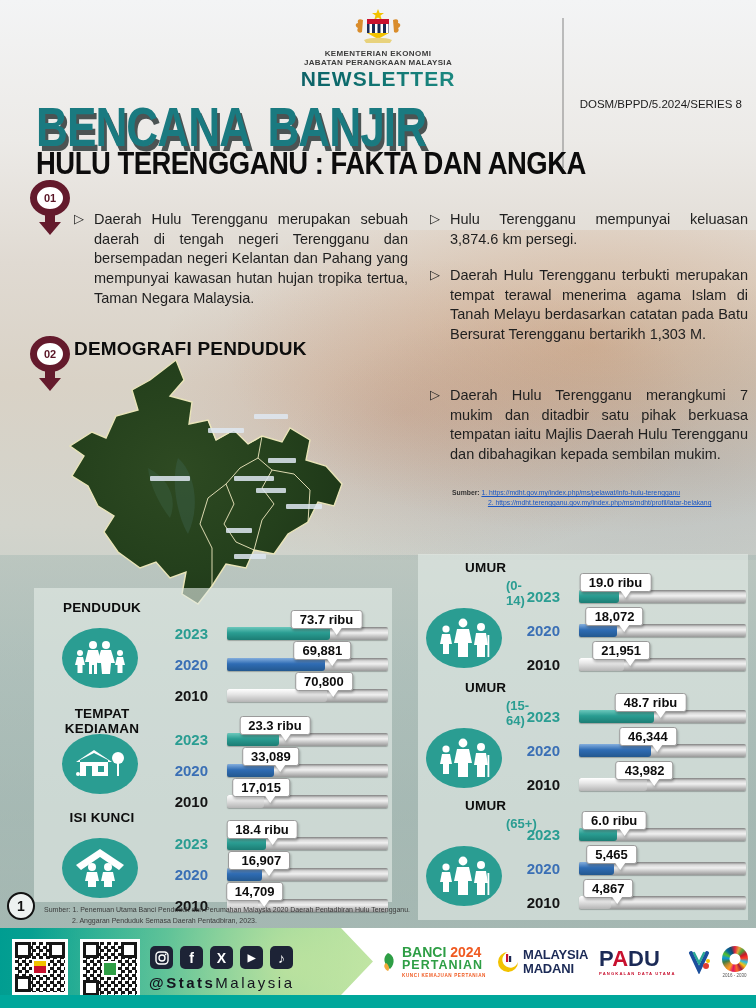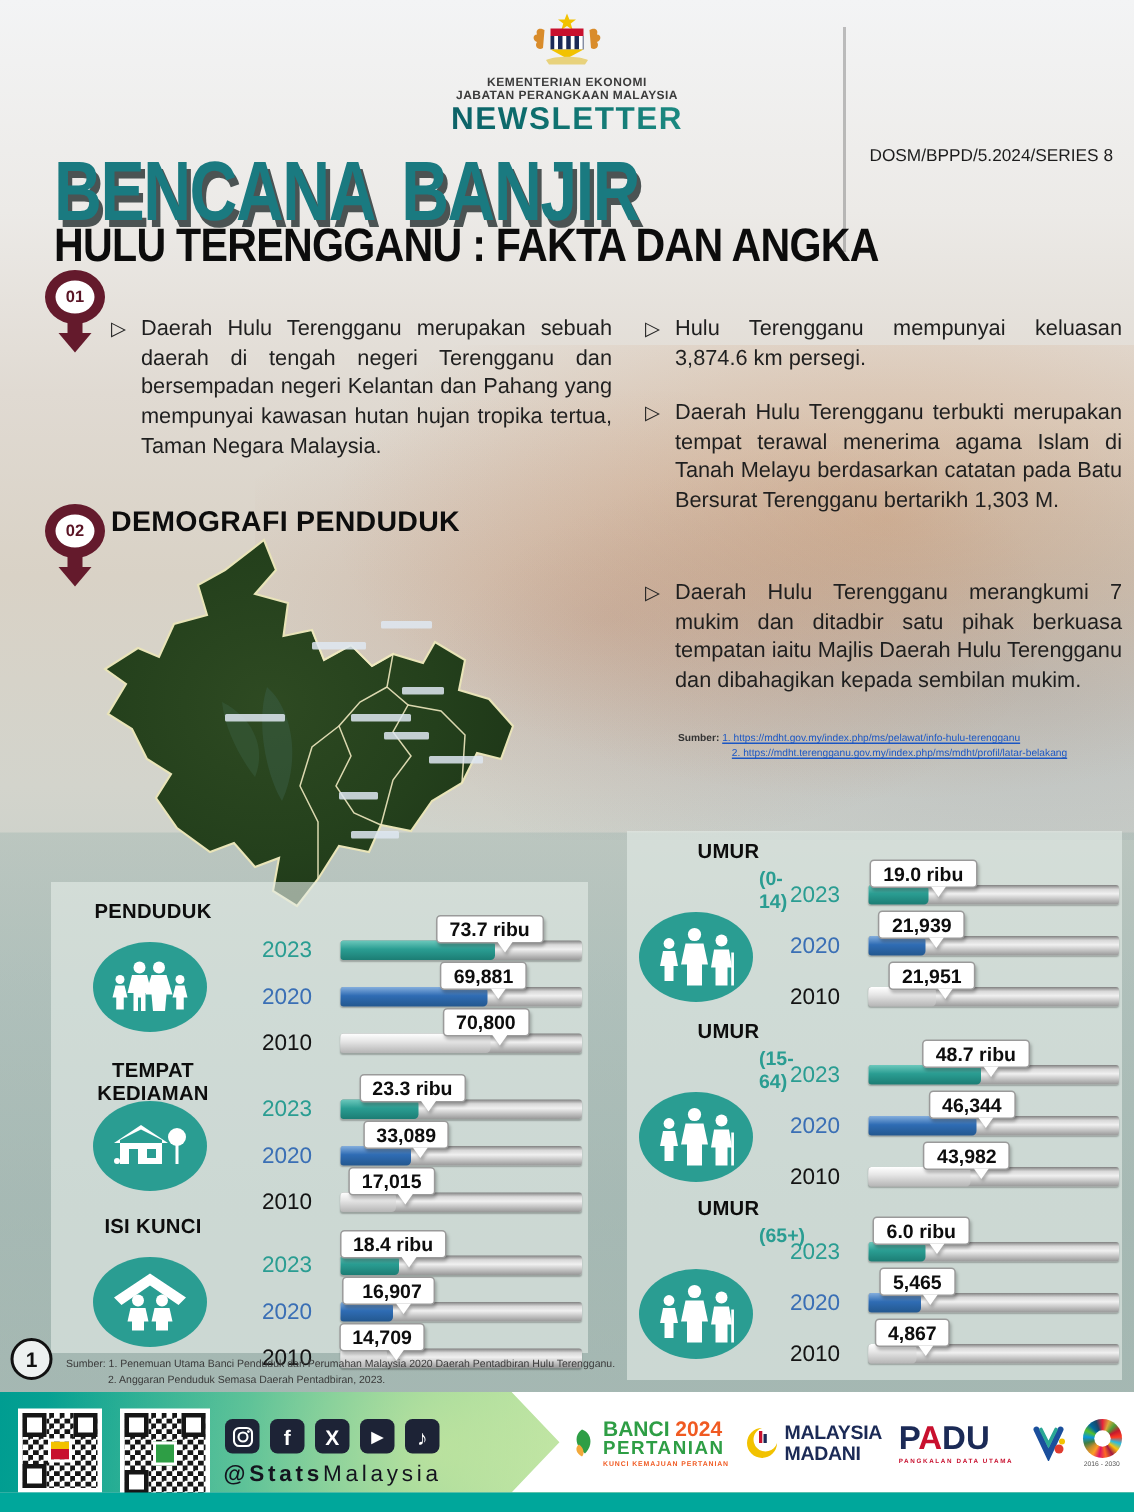--- a/index.html
+++ b/index.html
@@ -58,21 +58,21 @@
   .chart-left{position:relative;flex:0 0 128px;}
   .c-title{position:absolute;left:0;top:4px;width:128px;text-align:center;font-size:13.5px;font-weight:800;color:#0d0d0d;letter-spacing:.2px;}
   .c-title.umur{width:auto;left:30px;text-align:left;margin-left:13px;}
   .c-sub{position:absolute;left:84px;top:22px;font-size:13px;font-weight:800;color:#2a9d92;z-index:3;}
   .icon-ell{position:absolute;left:24px;top:32px;width:76px;height:60px;border-radius:50%;background:#2a9d92;
       display:flex;align-items:center;justify-content:center;}
   .chart.r .icon-ell{left:4px;top:52px;}
   .chart-rows{flex:1;padding-top:13px;}
   .bar-row{position:relative;display:flex;align-items:flex-end;height:31px;}
   .chart.r .bar-row{height:34px;}
-  .year{flex:0 0 42px;text-align:right;font-size:15px;font-weight:400;line-height:12px;margin-right:19px;}
+  .year{flex:0 0 42px;text-align:right;font-size:15px;font-weight:700;line-height:12px;margin-right:19px;}
   .year.r2023{color:#2a9d92}.year.r2020{color:#3a6fb5}.year.r2010{color:#141414}
   .track{position:relative;flex:1;height:13px;border-radius:2px;
       background:linear-gradient(180deg,#808080 0%,#d8d8d8 22%,#f0f0f0 45%,#989898 100%);
       box-shadow:0 1px 1px rgba(0,0,0,.25);}
   .fill{position:absolute;left:0;top:0;height:100%;border-radius:2px 3px 3px 2px;}
   .fill.r2023{background:linear-gradient(180deg,#6cc8bc,#2a9d92 45%,#1c7d74);}
   .fill.r2020{background:linear-gradient(180deg,#84aedd,#2f6cb4 45%,#23588f);}
   .fill.r2010{background:linear-gradient(180deg,#ffffff,#e6e6e6 40%,#b5b5b5);}
   .callout{position:absolute;bottom:11px;transform:translateX(-55%);background:#fff;border:1px solid #9a9a9a;
       border-radius:3px;padding:1px 8px;font-size:13px;font-weight:800;color:#0d0d0d;white-space:nowrap;
@@ -362,21 +362,21 @@
           <span class="year r2023">2023</span>
           <div class="track">
             <div class="fill r2023" style="width: 24%;"></div>
             <div class="callout" style="left: 24%;">19.0 ribu</div>
           </div>
         </div>
         <div class="bar-row">
           <span class="year r2020">2020</span>
           <div class="track">
             <div class="fill r2020" style="width: 23%;"></div>
-            <div class="callout" style="left: 23%;">21,939</div>
+            <div class="callout" style="left: 23%;">18,072</div>
           </div>
         </div>
         <div class="bar-row">
           <span class="year r2010">2010</span>
           <div class="track">
             <div class="fill r2010" style="width: 27%;"></div>
             <div class="callout" style="left: 27%;">21,951</div>
           </div>
         </div>
       </div>

